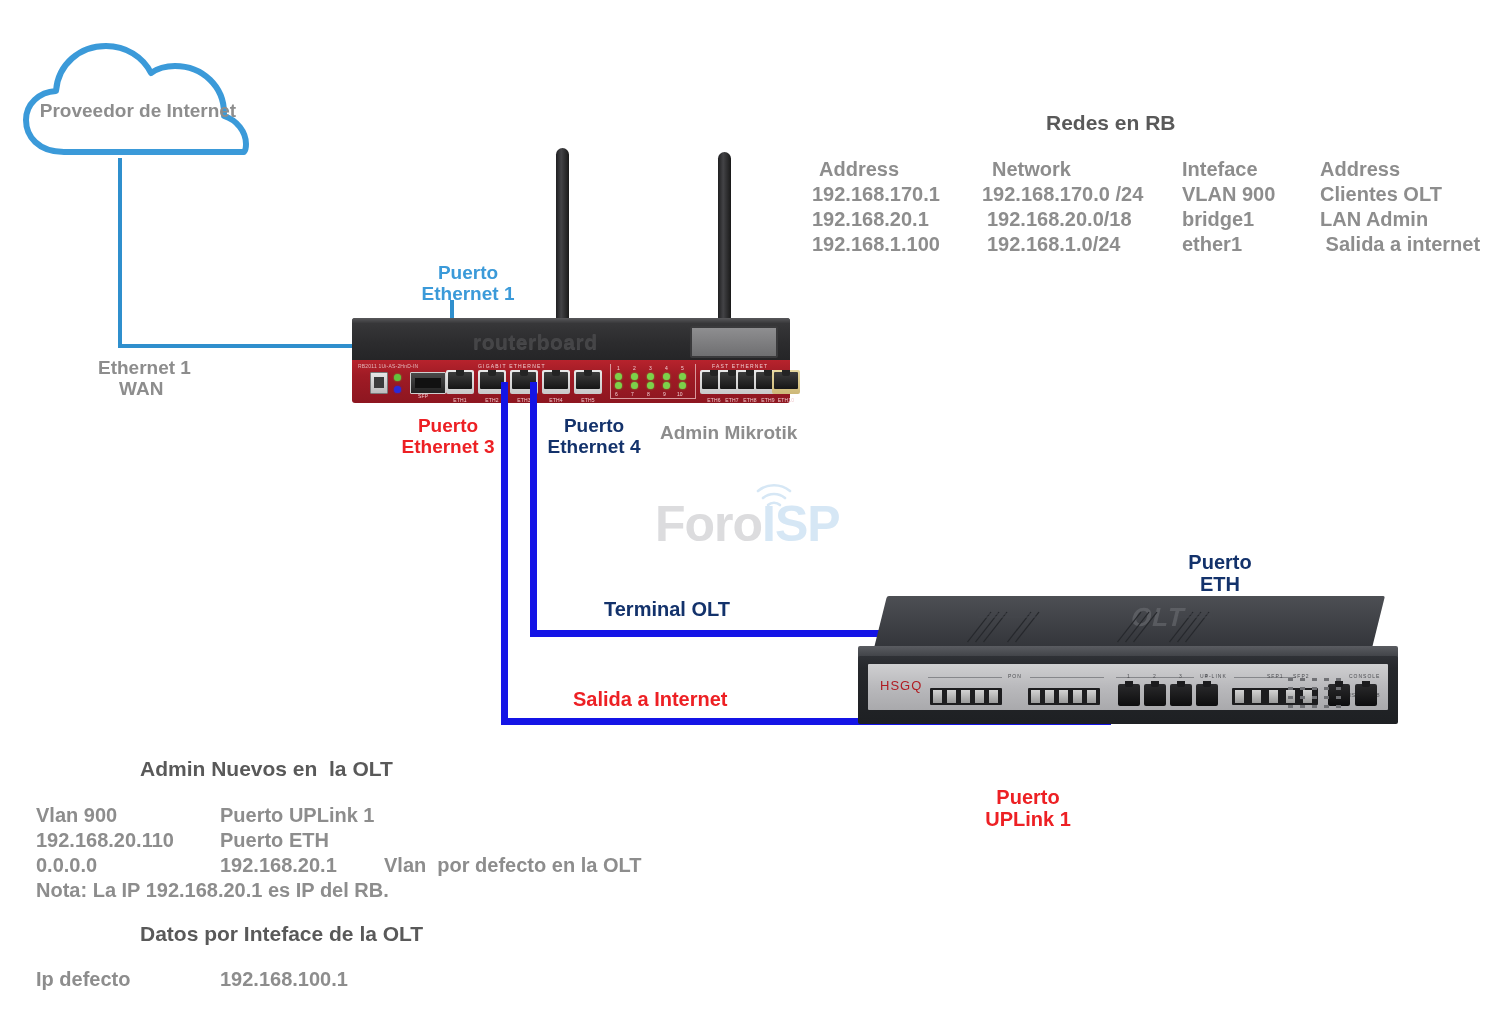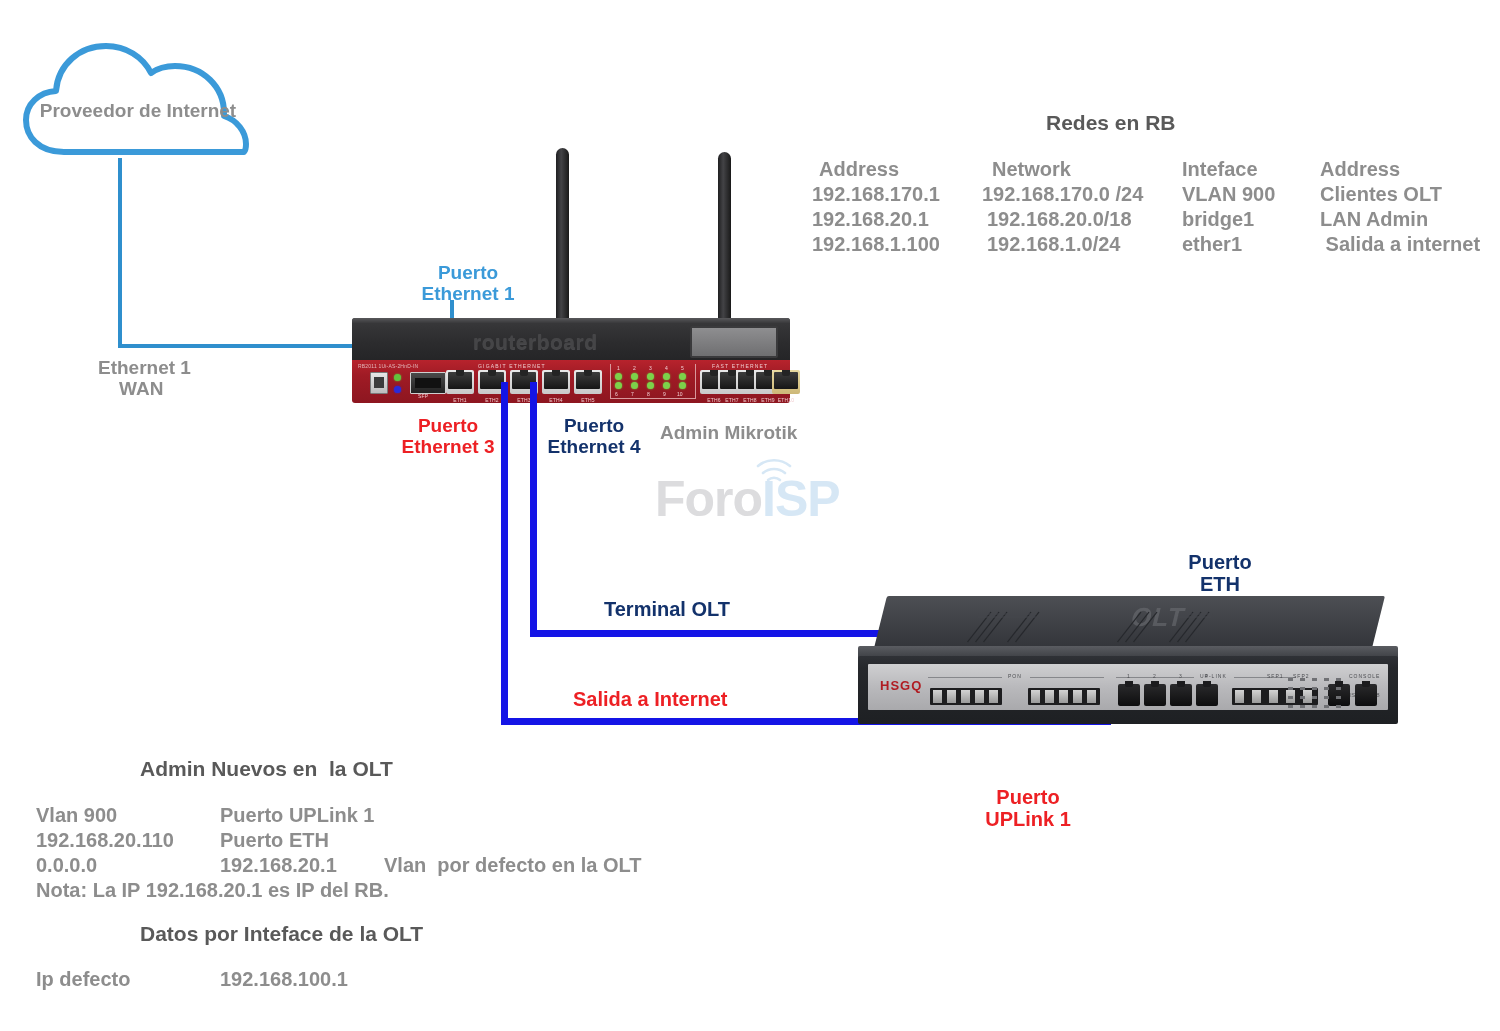--- a/index.html
+++ b/index.html
@@ -74,37 +74,37 @@
   .olt{position:absolute;left:858px;top:596px;width:540px;height:128px;}
   .olt-top{position:absolute;left:22px;top:0;width:498px;height:56px;
       background:linear-gradient(180deg,#4d4f54 0%,#3c3e43 60%,#313338 100%);
       transform:skewX(-14deg);border-radius:2px;}
   .olt-top2{position:absolute;left:0px;top:50px;width:540px;height:14px;
       background:linear-gradient(180deg,#5a5c61,#393b40);border-radius:2px;}
   .olt-body{position:absolute;left:0;top:60px;width:540px;height:68px;
       background:linear-gradient(180deg,#2f3136 0%,#26282c 18%,#1e2023 100%);border-radius:2px;}
   .olt-panel{position:absolute;left:10px;top:8px;width:520px;height:46px;
       background:linear-gradient(180deg,#cfcfd1 0%,#b9b9bc 50%,#a9a9ac 100%);border-radius:1px;}
-  .olt-logo{position:absolute;left:12px;top:14px;font-size:13px;font-weight:bold;color:#b01c22;
+  .olt-logo{position:absolute;left:12px;top:14px;font-size:13px;font-weight:normal;color:#b01c22;
       letter-spacing:1px;}
   .olt-model{position:absolute;right:8px;top:28px;font-size:6px;color:#55565a;letter-spacing:.3px;}
   .olt-watermark{position:absolute;left:250px;top:6px;font-size:26px;font-weight:bold;
       color:#6f7176;opacity:.55;letter-spacing:1px;}
   .pongrp{position:absolute;top:24px;height:17px;background:#1d1d1f;border-radius:1px;}
   .pongrp s{position:absolute;top:2px;width:9px;height:13px;display:block;
       background:linear-gradient(180deg,#d3d3d3,#9a9a9a);}
   .rjport{position:absolute;top:20px;width:22px;height:22px;
       background:linear-gradient(180deg,#2a2a2c,#0d0d0e);border-radius:2px;}
   .rjport:after{content:"";position:absolute;left:7px;top:-3px;width:8px;height:6px;
       background:#1b1b1d;border-radius:0 0 2px 2px;}
   .olt-lbl{position:absolute;font-size:5px;color:#4b4c50;letter-spacing:1px;}
   .olt-rule{position:absolute;height:1px;background:#86878b;}
 
   
-  .foroisp{position:absolute;left:655px;top:470px;font-size:50px;font-weight:bold;
+  .foroisp{position:absolute;left:655px;top:495px;font-size:50px;font-weight:bold;
       letter-spacing:-1px;}
   .foroisp .a{color:#dcdcde;}
   .foroisp .b{color:#d6e7f5;}
 </style>
 </head>
 <body>
 
 <div class="stage">
 
   <div class="cloud-wrap">

